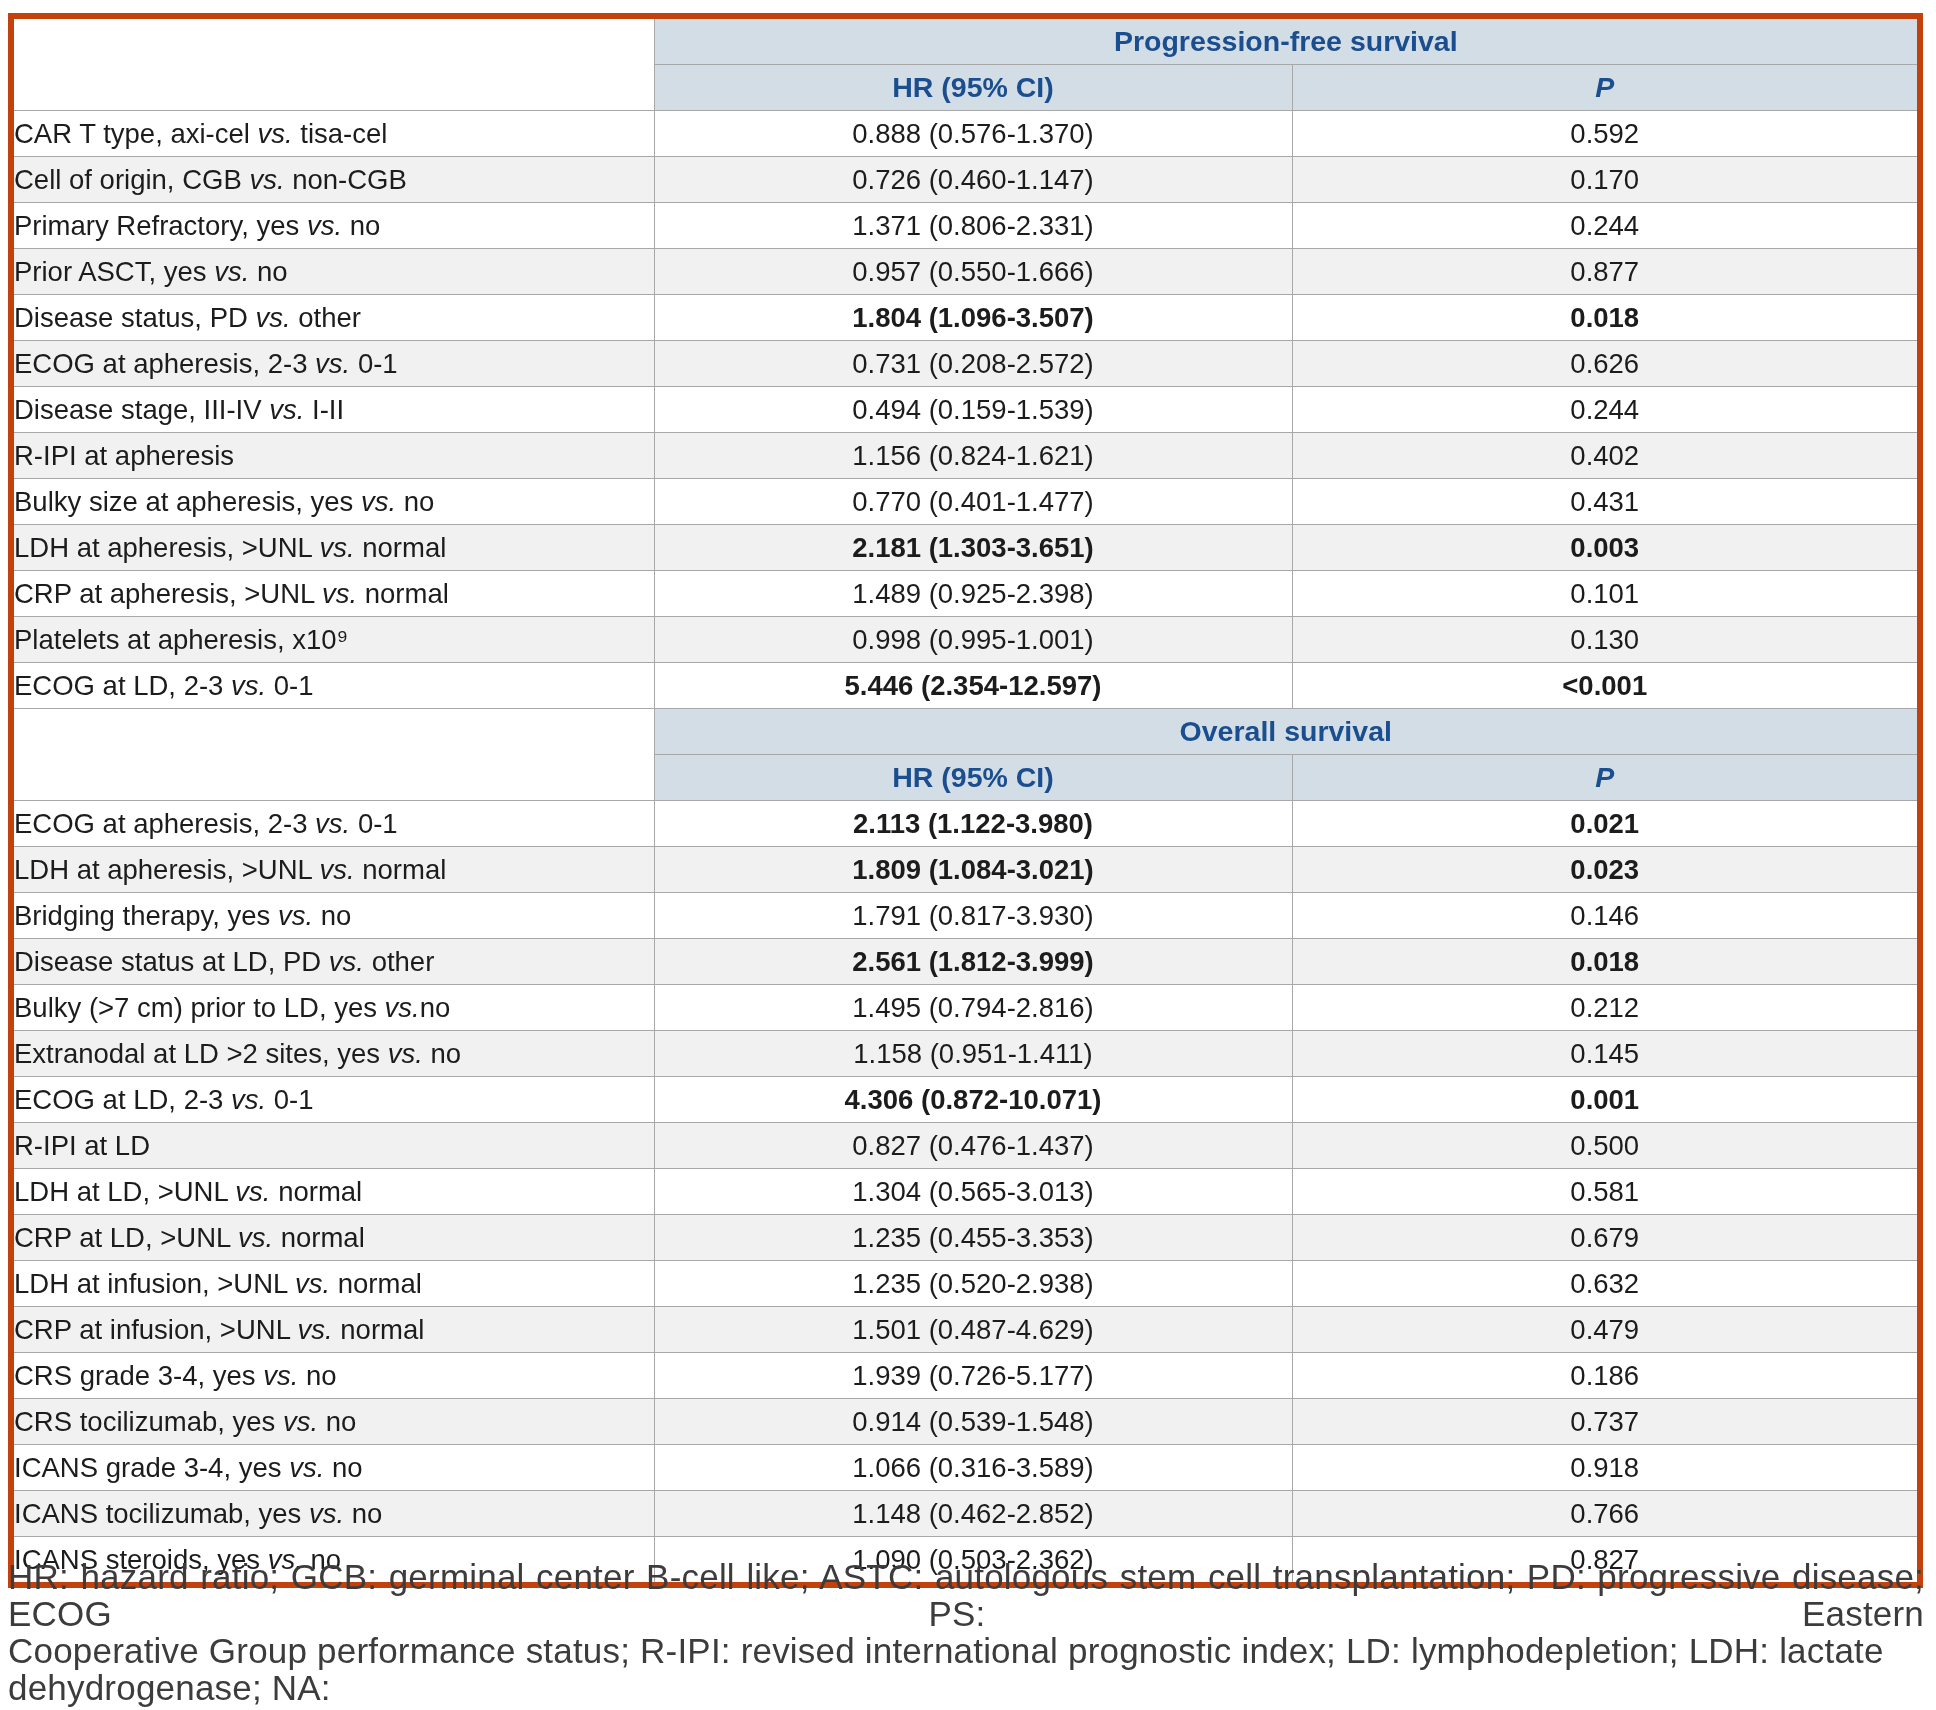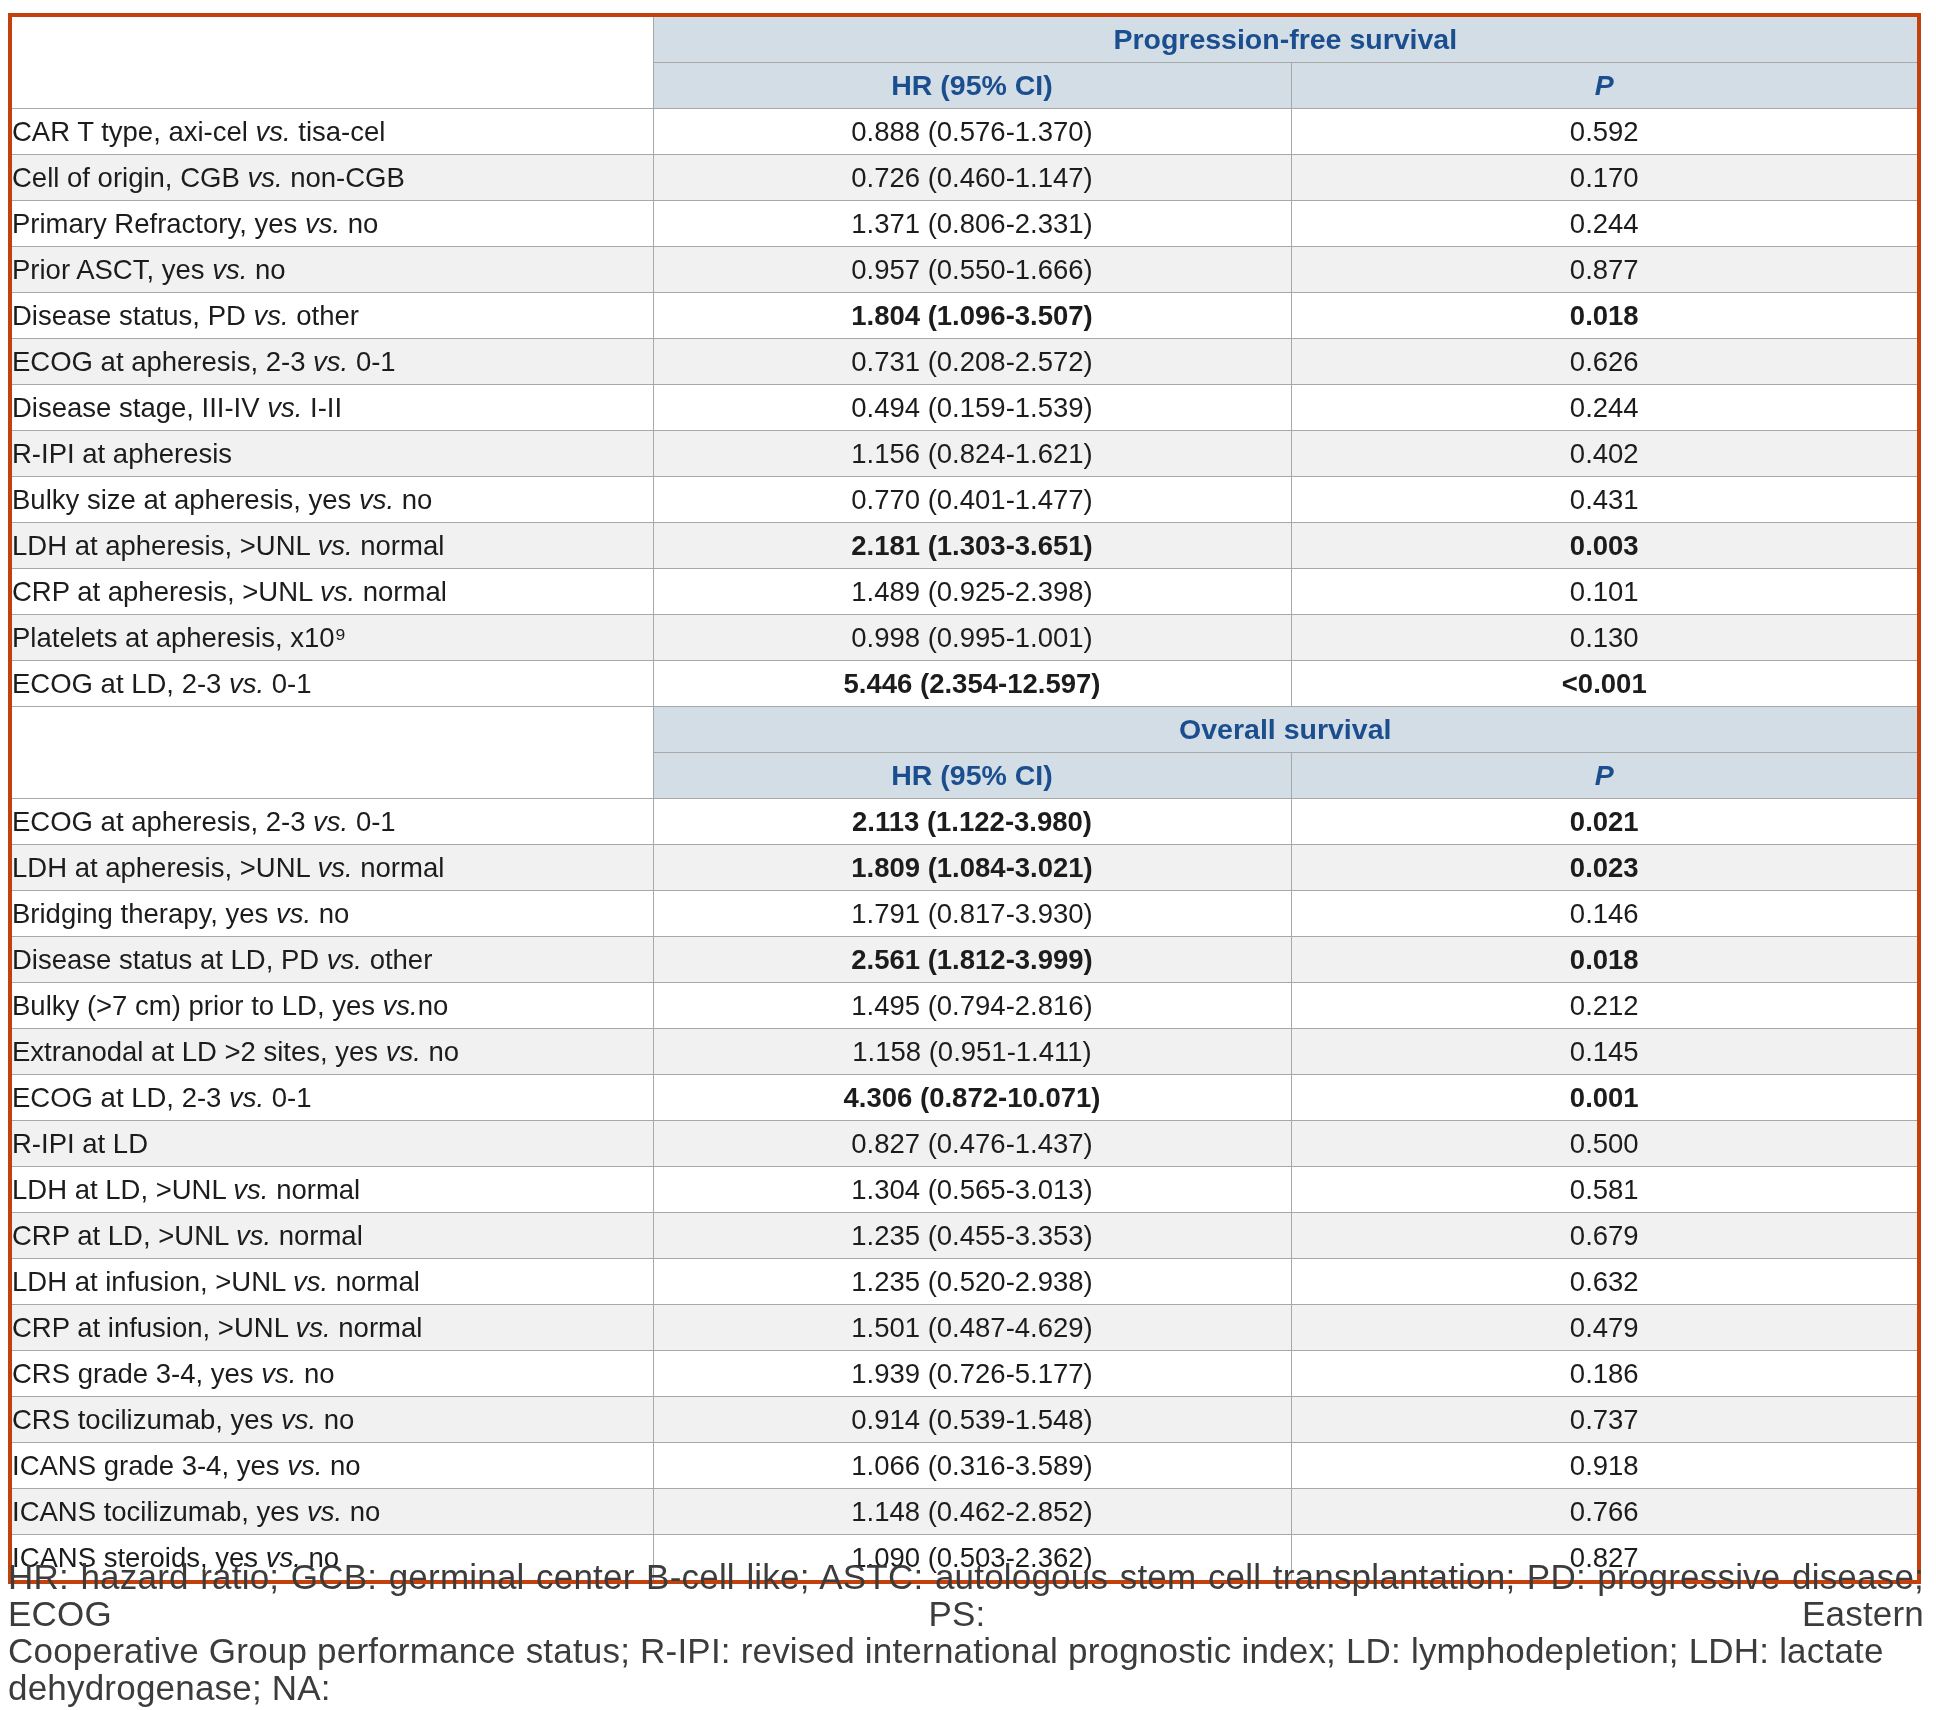--- a/index.html
+++ b/index.html
@@ -12,21 +12,21 @@
     color:#1c1c1c;
     overflow:hidden;
   }
   table.mva{
     position:absolute;
     left:8px;
     top:13px;
     width:1909px;
     table-layout:fixed;
     border-collapse:collapse;
-    border:4px solid #c2410c;
+    border:6px solid #c2410c;
   }
   table.mva td, table.mva th{
     border:1px solid #a8a8a8;
     height:45px;
     vertical-align:middle;
     font-size:27.5px;
     font-weight:400;
     padding:0;
     overflow:hidden;
     white-space:nowrap;

